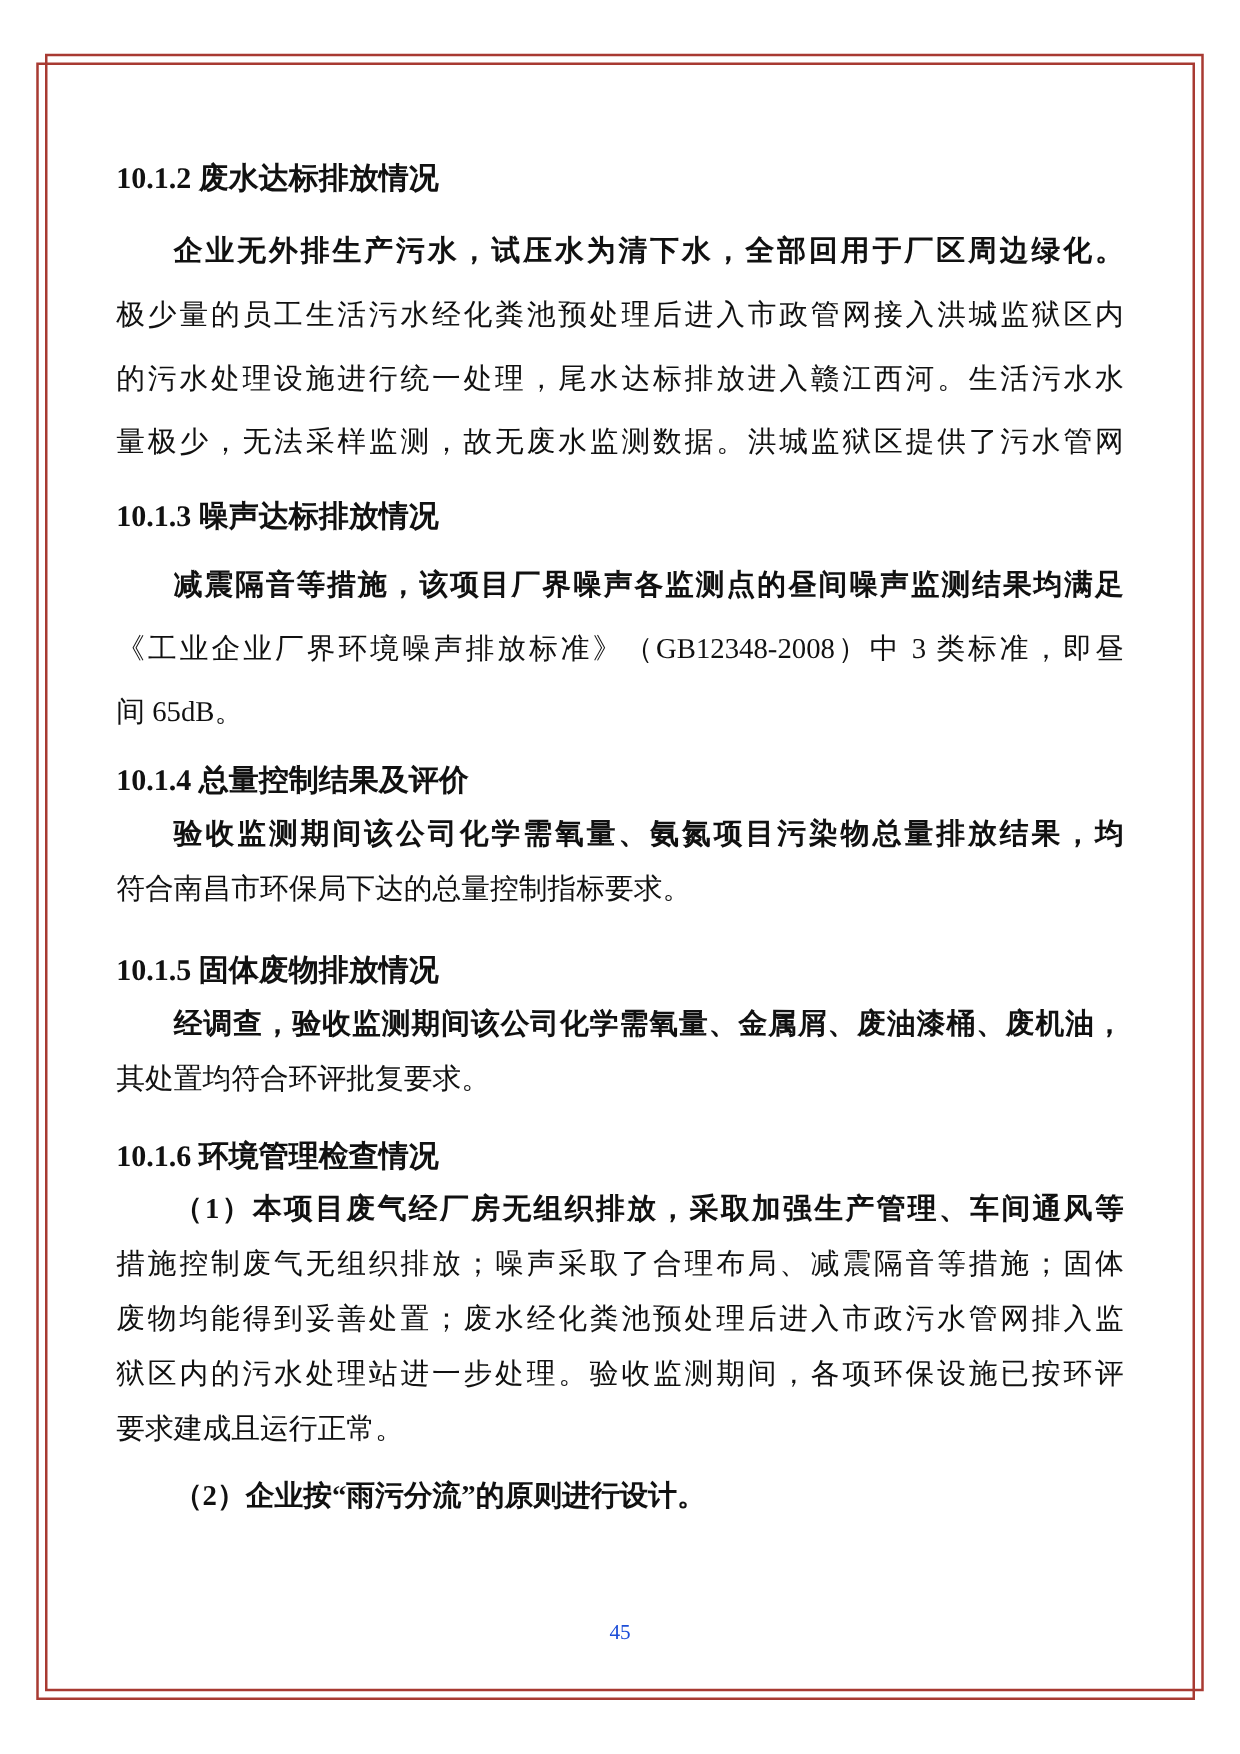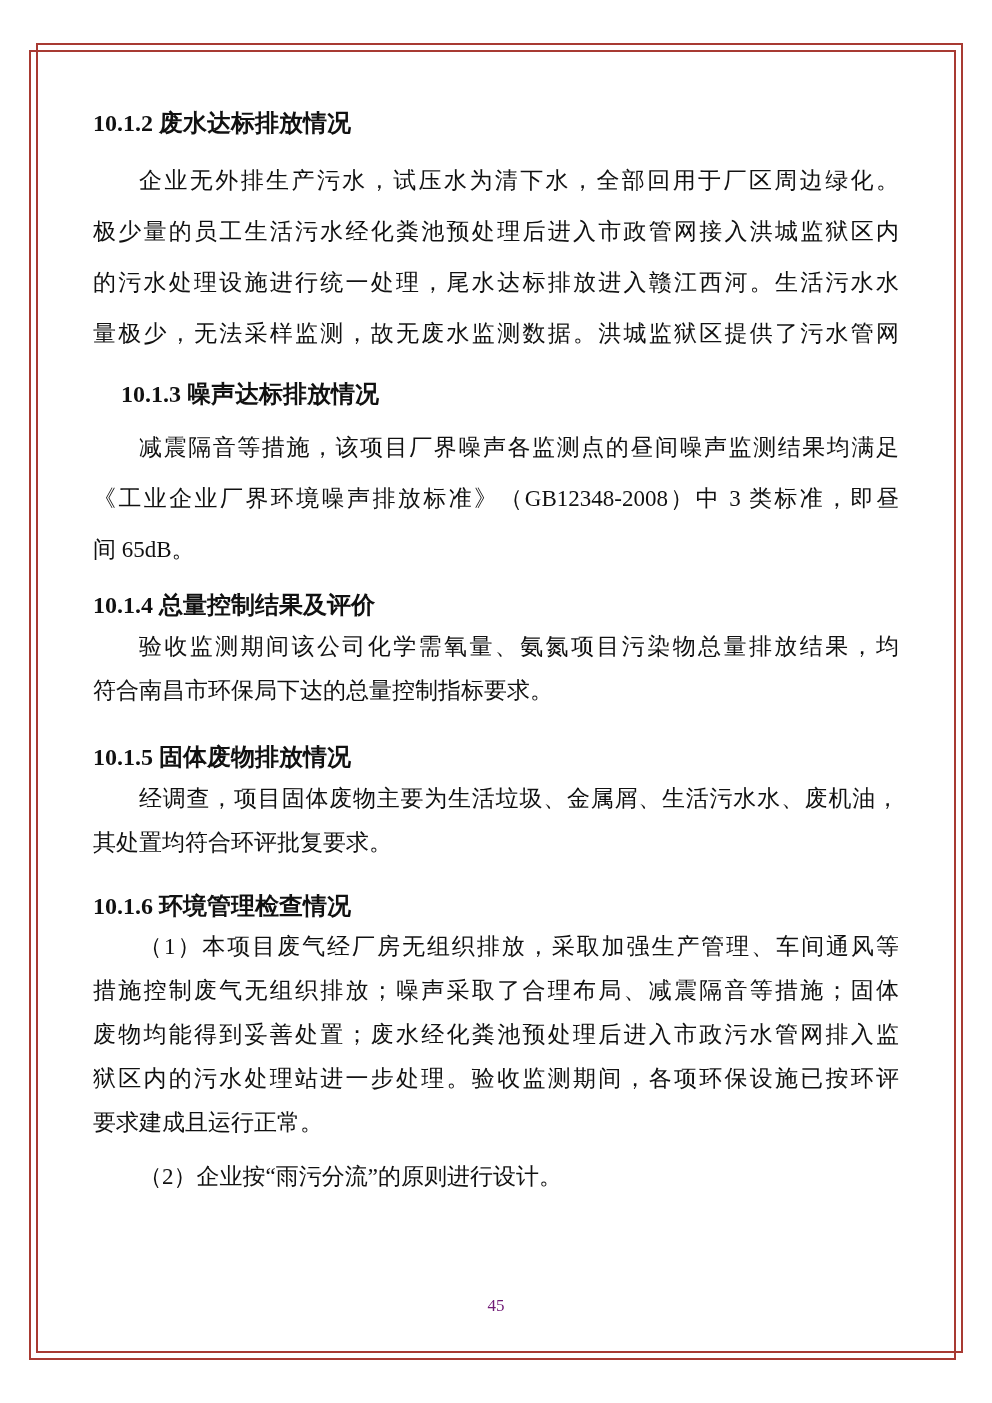--- a/index.html
+++ b/index.html
@@ -16,60 +16,60 @@
     width: 927px; height: 1310px;
     border: 2px solid #a83a32;
     box-sizing: border-box;
     pointer-events: none;
   }
   .frame-outer { left: 36px; top: 43px; }
   .frame-inner { left: 29px; top: 50px; }
 
   .content {
     position: absolute;
-    left: 93px; top: 108px;
+    left: 93px; top: 128px;
     width: 806px;
   }
   section { display: block; }
   .h {
     font-size: 24px;
     font-weight: bold;
     line-height: 30px;
     margin: 0;
     text-align: left;
   }
   .para { margin: 0; }
   .line {
     font-size: 23px;
     text-align: justify;
   }
   .p-loose .line { line-height: 51px; }
   .p-tight .line { line-height: 44px; }
   .line-full { text-align-last: justify; }
   .line-last { text-align-last: auto; }
-  .line-first { text-indent: 46px; }
+  .line-first { text-indent: 46px; font-weight: bold; }
 
   #s1 .h { margin-top: 0; }
   #s1 .para { margin-top: 17px; }
-  #s2 .h { margin-top: 20px; margin-left: 28px; }
+  #s2 .h { margin-top: 20px; }
   #s2 .para { margin-top: 13px; }
   #s3 .h { margin-top: 15px; }
   #s3 .para { margin-top: 5px; }
   #s4 .h { margin-top: 29px; }
   #s4 .para { margin-top: 5px; }
   #s5 .h { margin-top: 26px; }
   #s5 .para-a { margin-top: 4px; }
   #s5 .para-b { margin-top: 10px; }
 
   .page-number {
     position: absolute;
     top: 1296px; left: 26px; width: 940px;
     text-align: center;
     font-size: 17px;
-    color: #701a75;
+    color: #1d4ed8;
   }
 </style>
 </head>
 <body>
 
 <div class="page">
   <div class="frame frame-outer"></div>
   <div class="frame frame-inner"></div>
 
   <div class="content">
@@ -97,21 +97,21 @@
       <h2 class="h">10.1.4 总量控制结果及评价</h2>
       <div class="para p-tight">
           <div class="line line-first line-full">验收监测期间该公司化学需氧量、氨氮项目污染物总量排放结果，均</div>
           <div class="line line-last">符合南昌市环保局下达的总量控制指标要求。</div>
         </div>
     </section>
 
     <section id="s4">
       <h2 class="h">10.1.5 固体废物排放情况</h2>
       <div class="para p-tight">
-          <div class="line line-first line-full">经调查，项目固体废物主要为生活垃圾、金属屑、生活污水水、废机油，</div>
+          <div class="line line-first line-full">经调查，验收监测期间该公司化学需氧量、金属屑、废油漆桶、废机油，</div>
           <div class="line line-last">其处置均符合环评批复要求。</div>
         </div>
     </section>
 
     <section id="s5">
       <h2 class="h">10.1.6 环境管理检查情况</h2>
       <div class="para para-a p-tight">
           <div class="line line-first line-full">（1）本项目废气经厂房无组织排放，采取加强生产管理、车间通风等</div>
           <div class="line line-full">措施控制废气无组织排放；噪声采取了合理布局、减震隔音等措施；固体</div>
           <div class="line line-full">废物均能得到妥善处置；废水经化粪池预处理后进入市政污水管网排入监</div>

